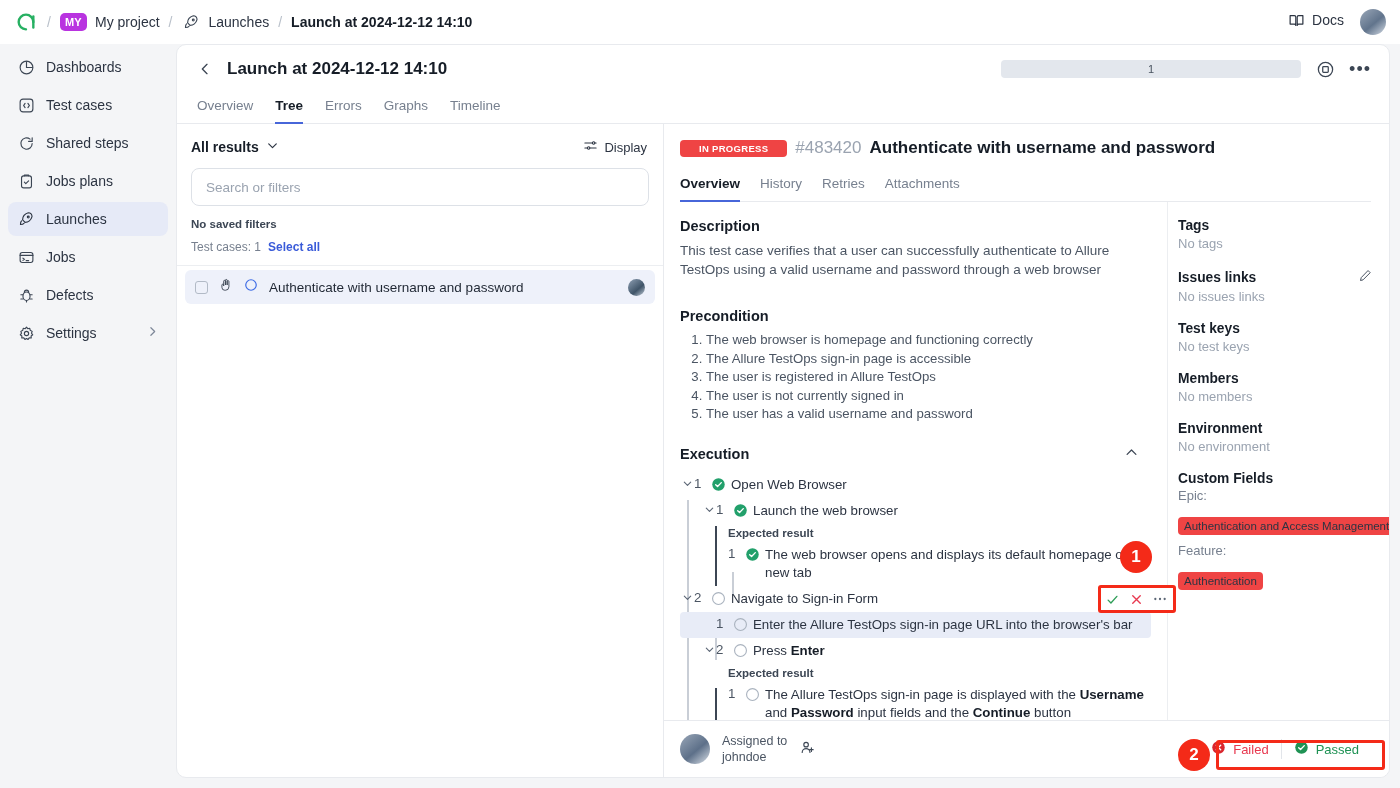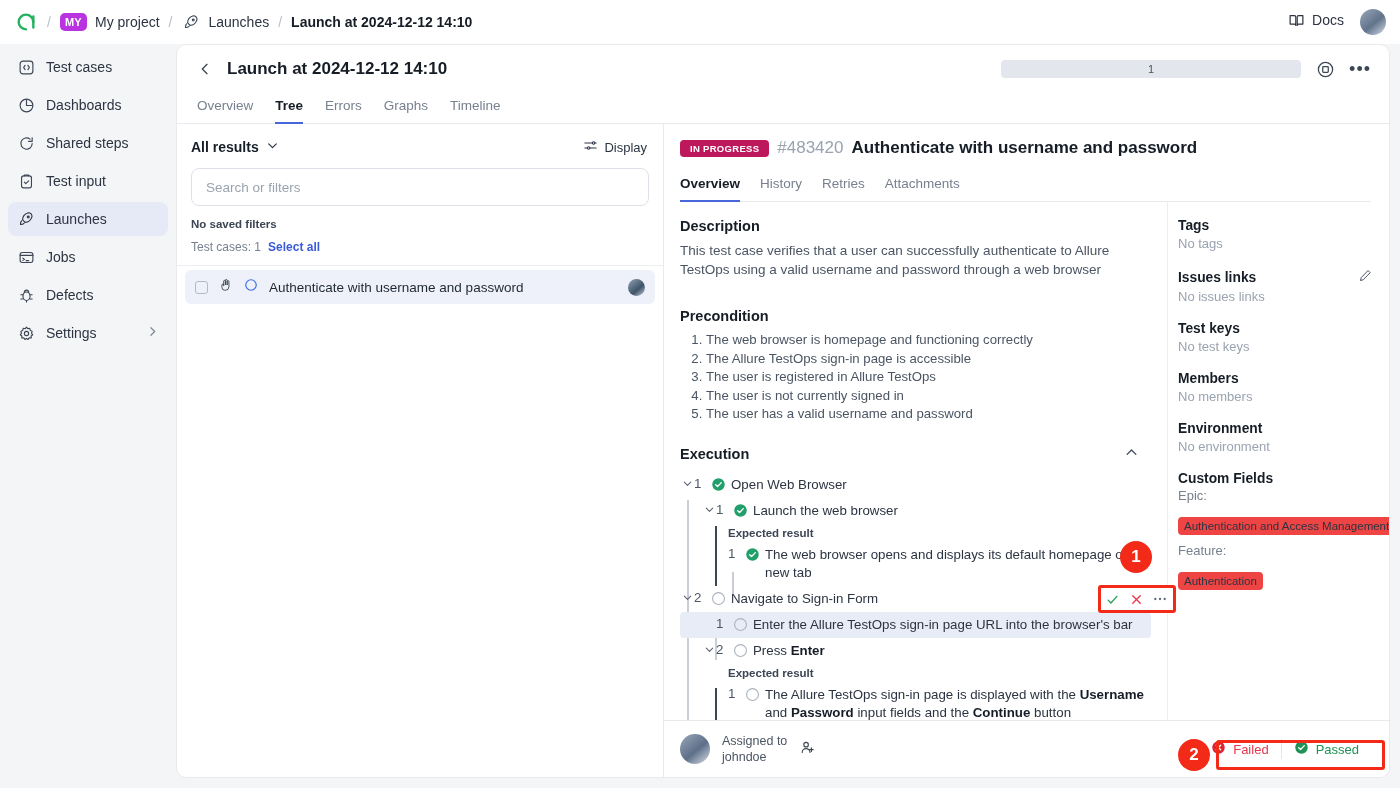--- a/index.html
+++ b/index.html
@@ -138,22 +138,22 @@
   .tc-name { font-size: 13.5px; color: #1f2733; }
   .tc-avatar {
     margin-left: auto; width: 17px; height: 17px; border-radius: 50%;
     background: linear-gradient(140deg,#8fa0b4 0%,#3f5468 60%,#c8d2dd 100%);
   }
   
   .right-pane { flex: 1; display: flex; flex-direction: column; min-width: 0; position: relative;}
   .rp-head { padding: 14px 18px 0 16px; }
   .title-line { display: flex; align-items: center; gap: 8px; }
   .status-chip {
-    background: #be185d; color: #fff; font-size: 9.5px; font-weight: 700;
-    letter-spacing: .3px; border-radius: 4px; padding: 3px 10px;
+    background: #ef4444; color: #fff; font-size: 9.5px; font-weight: 700;
+    letter-spacing: .3px; border-radius: 4px; padding: 3px 19px;
   }
   .tc-id { font-size: 17px; color: #9aa3b0; }
   .tc-title { font-size: 17px; font-weight: 700; color: #161d27; }
   .rp-tabs {
     display: flex; gap: 20px; margin-top: 13px;
     border-bottom: 1px solid #e8eaee;
   }
   .rp-body { flex: 1; display: flex; min-height: 0; overflow: hidden;}
   .detail-col {
     flex: 1; padding: 16px 16px 0 16px; min-width: 0;
@@ -273,54 +273,54 @@
     </div>
     <div class="avatar"></div>
   </div>
 </div>
 
 <div class="body-wrap">
 
   <div class="sidebar">
     <div class="nav-item">
       <span class="nav-ic">
+        <svg width="17" height="17" viewBox="0 0 24 24" fill="none" stroke="#3c4654" stroke-width="1.6">
+            <circle cx="12" cy="12" r="9"></circle>
+            <path d="M12 3v9h9"></path>
+          </svg>
+      </span>
+      <span>Dashboards</span>
+    </div>
+    <div class="nav-item">
+      <span class="nav-ic">
         <svg width="17" height="17" viewBox="0 0 24 24" fill="none" stroke="#3c4654" stroke-width="1.6" stroke-linecap="round">
             <rect x="3" y="3" width="18" height="18" rx="4"></rect>
             <path d="M10 9l-2 3 2 3M14 9l2 3-2 3"></path>
           </svg>
       </span>
       <span>Test cases</span>
-    </div>
-    <div class="nav-item">
-      <span class="nav-ic">
-        <svg width="17" height="17" viewBox="0 0 24 24" fill="none" stroke="#3c4654" stroke-width="1.6">
-            <circle cx="12" cy="12" r="9"></circle>
-            <path d="M12 3v9h9"></path>
-          </svg>
-      </span>
-      <span>Dashboards</span>
     </div>
     <div class="nav-item">
       <span class="nav-ic">
         <svg width="17" height="17" viewBox="0 0 24 24" fill="none" stroke="#3c4654" stroke-width="1.6" stroke-linecap="round">
             <path d="M20 12a8 8 0 1 1-3-6.2"></path>
             <path d="M20 4v5h-5"></path>
           </svg>
       </span>
       <span>Shared steps</span>
     </div>
     <div class="nav-item">
       <span class="nav-ic">
         <svg width="17" height="17" viewBox="0 0 24 24" fill="none" stroke="#3c4654" stroke-width="1.6" stroke-linecap="round" stroke-linejoin="round">
             <rect x="5" y="4" width="14" height="17" rx="3"></rect>
             <path d="M9 4V3h6v1"></path>
             <path d="M9 13l2 2 4-4"></path>
           </svg>
       </span>
-      <span>Test input</span>
+      <span>Jobs plans</span>
     </div>
     <div class="nav-item active">
       <span class="nav-ic">
         <svg width="17" height="17" viewBox="0 0 24 24" fill="none" stroke="#2c3442" stroke-width="1.6" stroke-linecap="round" stroke-linejoin="round">
           <path d="M5 14c-1 1-1.5 3-1.5 5 2 0 4-.5 5-1.5"></path>
           <path d="M9 15l-2.5-2.5c0-4 3-8.5 8-10 1.5 0 3 .5 4 1.5.8 1 1.3 2.5 1.3 4-1.5 5-6 8-10 8z"></path>
           <circle cx="14.5" cy="8.5" r="1.3"></circle>
         </svg>
       </span>
       <span>Launches</span>

